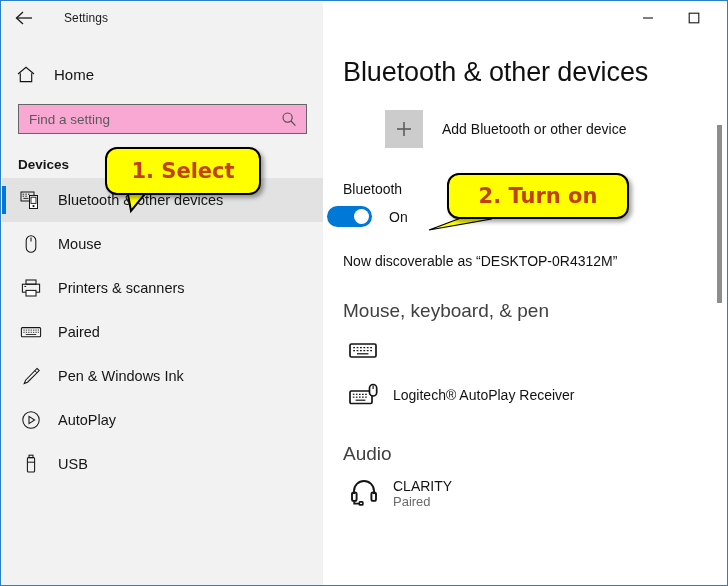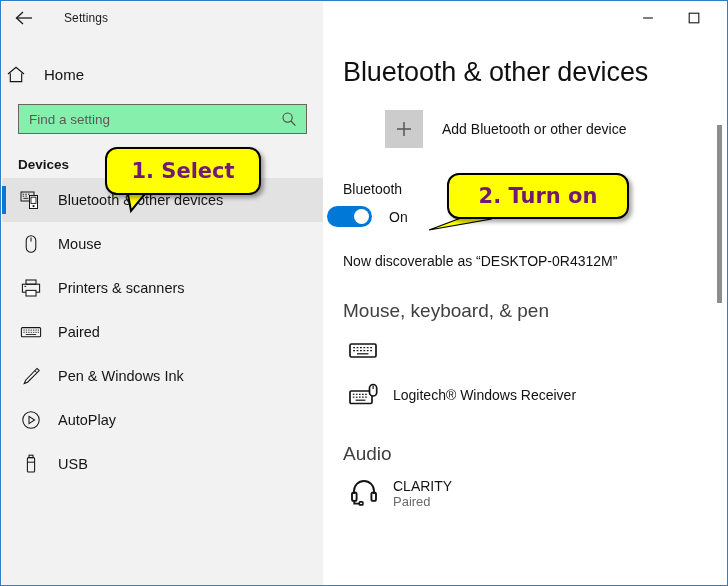--- a/index.html
+++ b/index.html
@@ -56,32 +56,32 @@
   .win-btn svg { display: block; }
 
   
   .sidebar {
     position: absolute; left: 1px; top: 32px;
     width: 321px; height: 552px;
     background: #f2f2f2;
   }
   .home-row {
     display: flex; align-items: center;
-    height: 38px; margin-top: 22px; padding-left: 4px;
+    height: 38px; margin-top: 22px; padding-left: 14px;
     cursor: default;
   }
   .home-row .ic { width: 26px; display:flex; align-items:center; }
   .home-label {
     font-size: 15px; color: #141414; margin-left: 12px;
   }
   .search-wrap {
     margin: 11px 16px 0 16px;
     height: 30px;
     border: 1px solid #666666;
-    background: #86efac;
+    background: #f9a8d4;
     display: flex; align-items: center;
     box-sizing: border-box;
   }
   .search-input {
     flex: 1;
     border: none; outline: none;
     font-family: "Liberation Sans", sans-serif;
     font-size: 13.5px; color: #555;
     padding: 0 8px 0 10px;
     background: transparent;
@@ -219,21 +219,21 @@
     position: absolute;
     background: #ffff00;
     border: 2px solid #000000;
     border-radius: 12px;
     box-shadow: 3px 3px 4px rgba(0,0,0,0.35);
     display: flex; align-items: center; justify-content: center;
   }
   .callout .bubble span {
     font-family: "DejaVu Sans", sans-serif;
     font-weight: bold;
-    color: #701a75;
+    color: #c2410c;
     white-space: nowrap;
   }
   .callout svg { position: absolute; left: 0; top: 0; overflow: visible; }
 </style>
 </head>
 <body>
 
 <div id="app">
 
   <div class="titlebar">
@@ -468,21 +468,21 @@
             <line x1="11" y1="15.2" x2="12.6" y2="15.2"></line>
               <line x1="14.1" y1="15.2" x2="15.7" y2="15.2"></line>
             <line x1="17.2" y1="15.2" x2="18.8" y2="15.2"></line>
             <line x1="7.6" y1="18.2" x2="17.4" y2="18.2"></line>
           </g>
           <rect x="21.5" y="2.5" width="7.2" height="11.5" rx="3.6" fill="#ffffff" stroke="#151515" stroke-width="1.7"></rect>
           <line x1="25.1" y1="3.6" x2="25.1" y2="7" stroke="#151515" stroke-width="1.2"></line>
         </svg>
       </span>
       <span class="device-text">
-        <span class="device-name">Logitech® Windows Receiver</span>
+        <span class="device-name">Logitech® AutoPlay Receiver</span>
       </span>
     </div>
 
     <div class="group-head">Audio</div>
 
     <div class="device-row">
       <span class="device-ic">
         <svg width="30" height="30" viewBox="0 0 30 30">
           <path d="M5 16 V13 A10 10 0 0 1 25 13 V16" fill="none" stroke="#151515" stroke-width="1.9"></path>
           <rect x="3" y="14.5" width="4.6" height="8.4" rx="1.6" fill="none" stroke="#151515" stroke-width="1.9"></rect>

